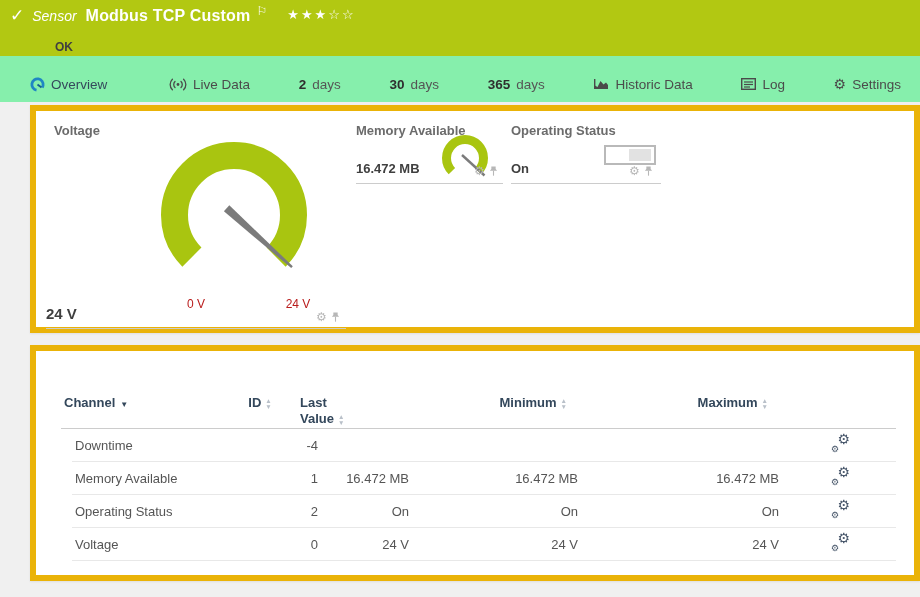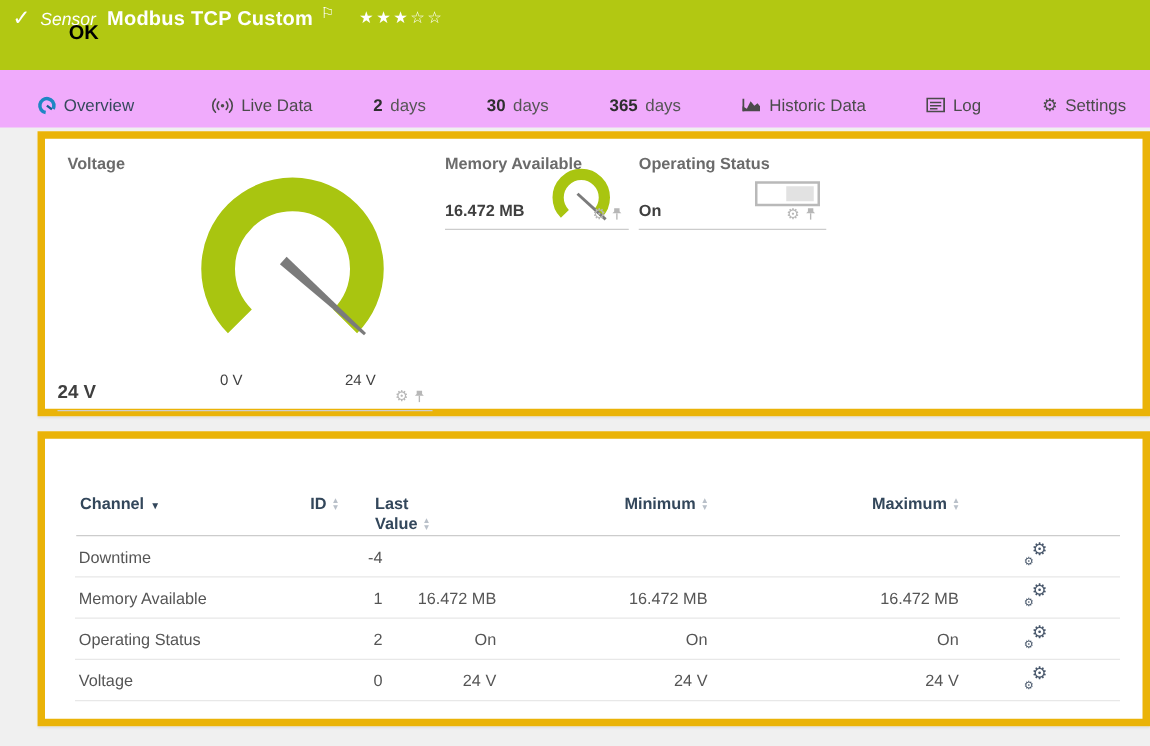--- a/index.html
+++ b/index.html
@@ -16,53 +16,53 @@
     -webkit-font-smoothing:antialiased;
   }
   
   .banner{position:absolute;left:0;top:0;width:920px;height:56px;background:var(--banner-green)}
   .banner-row{position:absolute;left:10px;top:5px;display:flex;align-items:baseline;color:#fff;white-space:nowrap}
   .check{font-size:17px;font-weight:bold;margin-right:8px}
   .kind{font-style:italic;font-size:14px;margin-right:9px}
   .b-title{font-weight:bold;font-size:16px;letter-spacing:.2px}
   .flag{font-size:12px;margin-left:6px;position:relative;top:-6px}
   .stars{margin-left:20px;font-size:13px;letter-spacing:2px;position:relative;top:-2px;cursor:pointer}
-  .status{position:absolute;left:55px;top:18px;color:#000000;font-weight:bold;font-size:16px}
-  
-  .tabbar{position:absolute;left:0;top:56px;width:920px;height:56px;background:#f0abfc;
+  .status{position:absolute;left:55px;top:40px;color:#404040;font-weight:bold;font-size:12px}
+  
+  .tabbar{position:absolute;left:0;top:56px;width:920px;height:56px;background:#86efac;
     display:flex;align-items:flex-end;justify-content:space-between;padding:0 14px 0 12px}
   .tab{display:flex;align-items:center;gap:6px;font-size:13.5px;color:#4b4b4b;height:100%;
     cursor:pointer;position:relative;padding:0 5px;white-space:nowrap}
   .tab.active{padding:0 18px;color:#35495c}
   .tab.active::after{content:"";position:absolute;left:0;right:0;bottom:3px;height:4px;background:var(--active-tab-blue)}
   .tab b{color:#2e2e2e;font-weight:bold}
   .tab .tdim{color:#555}
   .ticon{flex:0 0 auto}
   
   .content-bg{position:absolute;left:0;top:102px;width:920px;height:495px;background:#f0f0f0}
   .card{position:absolute;left:30px;width:890px;background:#fff;border:6px solid #eab308;
     box-shadow:0 1px 2px rgba(0,0,0,.07)}
   #card-gauges{top:105px;height:228px}
   #card-table{top:345px;height:236px}
   .panel-title{position:absolute;font-size:13px;font-weight:bold;color:#6b6b6b}
   .gauge-svg{position:absolute}
-  .scale-label{position:absolute;font-size:12px;color:#404040;}
+  .scale-label{position:absolute;font-size:12px;color:#b91c1c;text-align:center}
   .panel-value{position:absolute;font-weight:bold;color:#3f3f3f}
   .rule{position:absolute;height:1px;background:#ccc}
   .mini-icons{position:absolute;display:flex;align-items:center;gap:4px;color:#b7b7b7;cursor:pointer}
   .mini-gear{font-size:12px;line-height:12px}
   .toggle{position:absolute;width:52px;height:20px;border:2px solid #b9b9b9;background:#fff}
   .toggle .knob{position:absolute;right:3px;top:2px;width:22px;height:12px;background:#e2e2e2}
   
   .th{position:absolute;top:44px;font-size:13px;font-weight:bold;color:var(--header-text);cursor:pointer}
   .th .sort{display:inline-flex;flex-direction:column;vertical-align:middle;margin-left:4px;
     font-size:6.5px;line-height:5.5px;color:#b9c0c9;font-weight:normal}
   .caret{font-size:8px;margin-left:5px;color:var(--header-text)}
   .hline{position:absolute;left:25px;right:18px;top:77px;height:1px;background:#ccc}
-  .rows{position:absolute;left:24px;right:18px;top:78px}
+  .rows{position:absolute;left:36px;right:18px;top:78px}
   .trow{display:grid;grid-template-columns:172px 71px 91px 169px 201px auto;align-items:center;
     height:33px;border-bottom:1px solid #e8e8e8;padding-left:3px;font-size:13px;color:#555}
   .c-id,.c-last,.c-min,.c-max{text-align:right}
   .c-act{padding-left:52px}
   .gear2{position:relative;width:19px;height:17px;display:inline-block;color:#47566a;cursor:pointer}
   .g-big{position:absolute;right:0;top:-3px;font-size:14px;line-height:14px}
   .g-small{position:absolute;left:0;bottom:-2px;font-size:9px;line-height:9px}
 </style>
 </head>
 <body>

